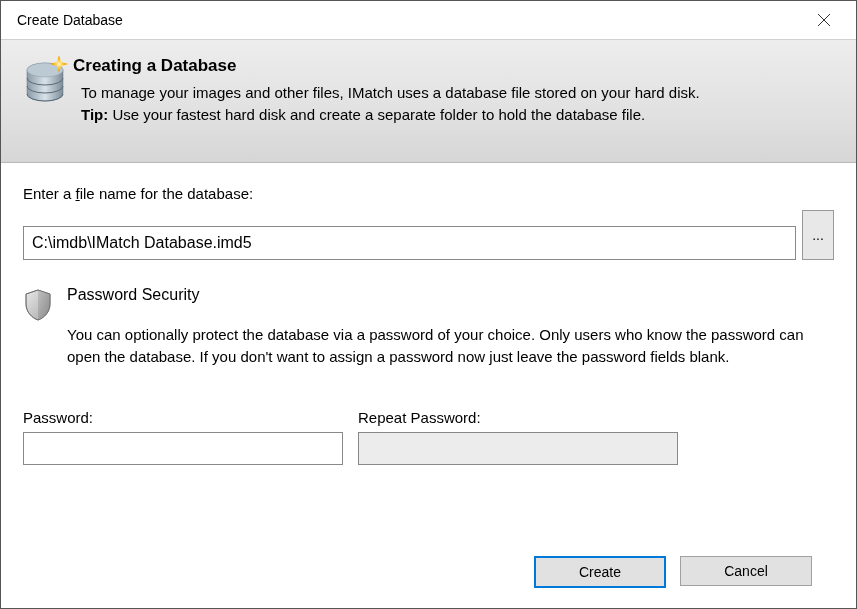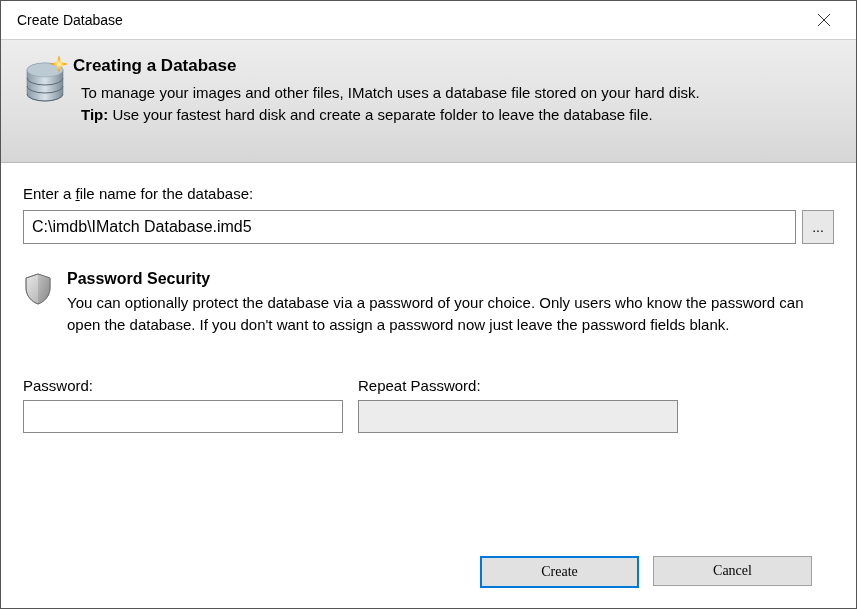--- a/index.html
+++ b/index.html
@@ -13,36 +13,36 @@
     .header-panel { background: linear-gradient(to bottom, #ededed 0%, #e1e1e1 60%, #d6d6d6 100%); border-top: 1px solid #d0d0d0; border-bottom: 1px solid #b8b8b8; padding: 16px 20px 36px 20px; display: flex; }
     .db-icon-wrap { flex-shrink: 0; }
     .header-text h2 { font-size: 17px; font-weight: bold; margin-bottom: 6px; }
     .header-text p { font-size: 15px; line-height: 1.45; margin-left: 8px; }
     .header-text .tip-label { font-weight: bold; }
 
     .content { padding: 22px 22px 0 22px; flex: 1; display: flex; flex-direction: column; }
     .field-label { font-size: 15px; margin-bottom: 8px; display: block; }
     .field-label .ul { text-decoration: underline; }
     .file-row { display: flex; gap: 6px; align-items: stretch; margin-bottom: 26px; }
-    .file-input { flex: 1; border: 1px solid #888; padding: 5px 8px; font-size: 16px; font-family: inherit; height: 34px; }
+    .file-input { flex: 1; border: 1px solid #888; padding: 5px 8px; font-size: 16px; font-family: inherit; height: 34px; margin-top: 16px; }
     .browse-btn { width: 32px; border: 1px solid #999; background: #e8e8e8; font-size: 14px; cursor: pointer; display: flex; align-items: center; justify-content: center; }
 
     .pw-section { display: flex; gap: 14px; align-items: flex-start; margin-bottom: 40px; }
     .shield-icon-wrap { flex-shrink: 0; padding-top: 2px; }
-    .pw-heading { font-size: 16px; font-weight: bold; margin-bottom: 4px; }
+    .pw-heading { font-size: 16px; font-weight: normal; margin-bottom: 20px; }
     .pw-desc { font-size: 15px; line-height: 1.5; }
 
     .pw-row { display: flex; gap: 15px; margin-bottom: 20px; }
     .pw-col { display: flex; flex-direction: column; gap: 6px; }
     .pw-col label { font-size: 15px; }
     .pw-input { width: 320px; height: 33px; border: 1px solid #888; padding: 4px 8px; font-size: 15px; font-family: inherit; background: #fff; }
     .pw-input.disabled { background: #ececec; color: #888; }
 
     .button-row { margin-top: auto; padding: 18px 22px 20px 0; display: flex; justify-content: flex-end; gap: 14px; }
-    .btn { width: 159px; height: 30px; border: 1px solid #a0a0a0; background: #e1e1e1; font-size: 14px; font-family: Liberation Serif, serif; cursor: pointer; }
+    .btn { width: 132px; height: 30px; border: 1px solid #a0a0a0; background: #e1e1e1; font-size: 14px; font-family: Liberation Sans, sans-serif; cursor: pointer; }
     .btn.primary { border: 2px solid #0078d7; background: #e1e1e1; height: 32px; }
   </style>
 </head>
 <body>
 
 <div class="dialog">
 
   <div class="titlebar">
     <span class="title">Create Database</span>
     <div class="close-btn">
@@ -76,21 +76,21 @@
         <path d="M6 38 a18 7 0 0 0 36 0" fill="none" stroke="#5a6a76" stroke-width="1"></path>
         <g transform="translate(38,8)">
           <polygon points="0,-9 2,-2 9,0 2,2 0,9 -2,2 -9,0 -2,-2" fill="url(#star)"></polygon>
         </g>
       </svg>
     </div>
     <div class="header-text">
       <h2>Creating a Database</h2>
       <p>
         <span>To manage your images and other files, IMatch uses a database file stored on your hard disk.</span><br>
-        <span class="tip-label">Tip:</span><span> Use your fastest hard disk and create a separate folder to leave the database file.</span>
+        <span class="tip-label">Tip:</span><span> Use your fastest hard disk and create a separate folder to hold the database file.</span>
       </p>
     </div>
   </div>
 
   <div class="content">
 
     <label class="field-label">
       <span>Enter a </span><span class="ul">f</span><span>ile name for the database:</span>
     </label>
     <div class="file-row">

